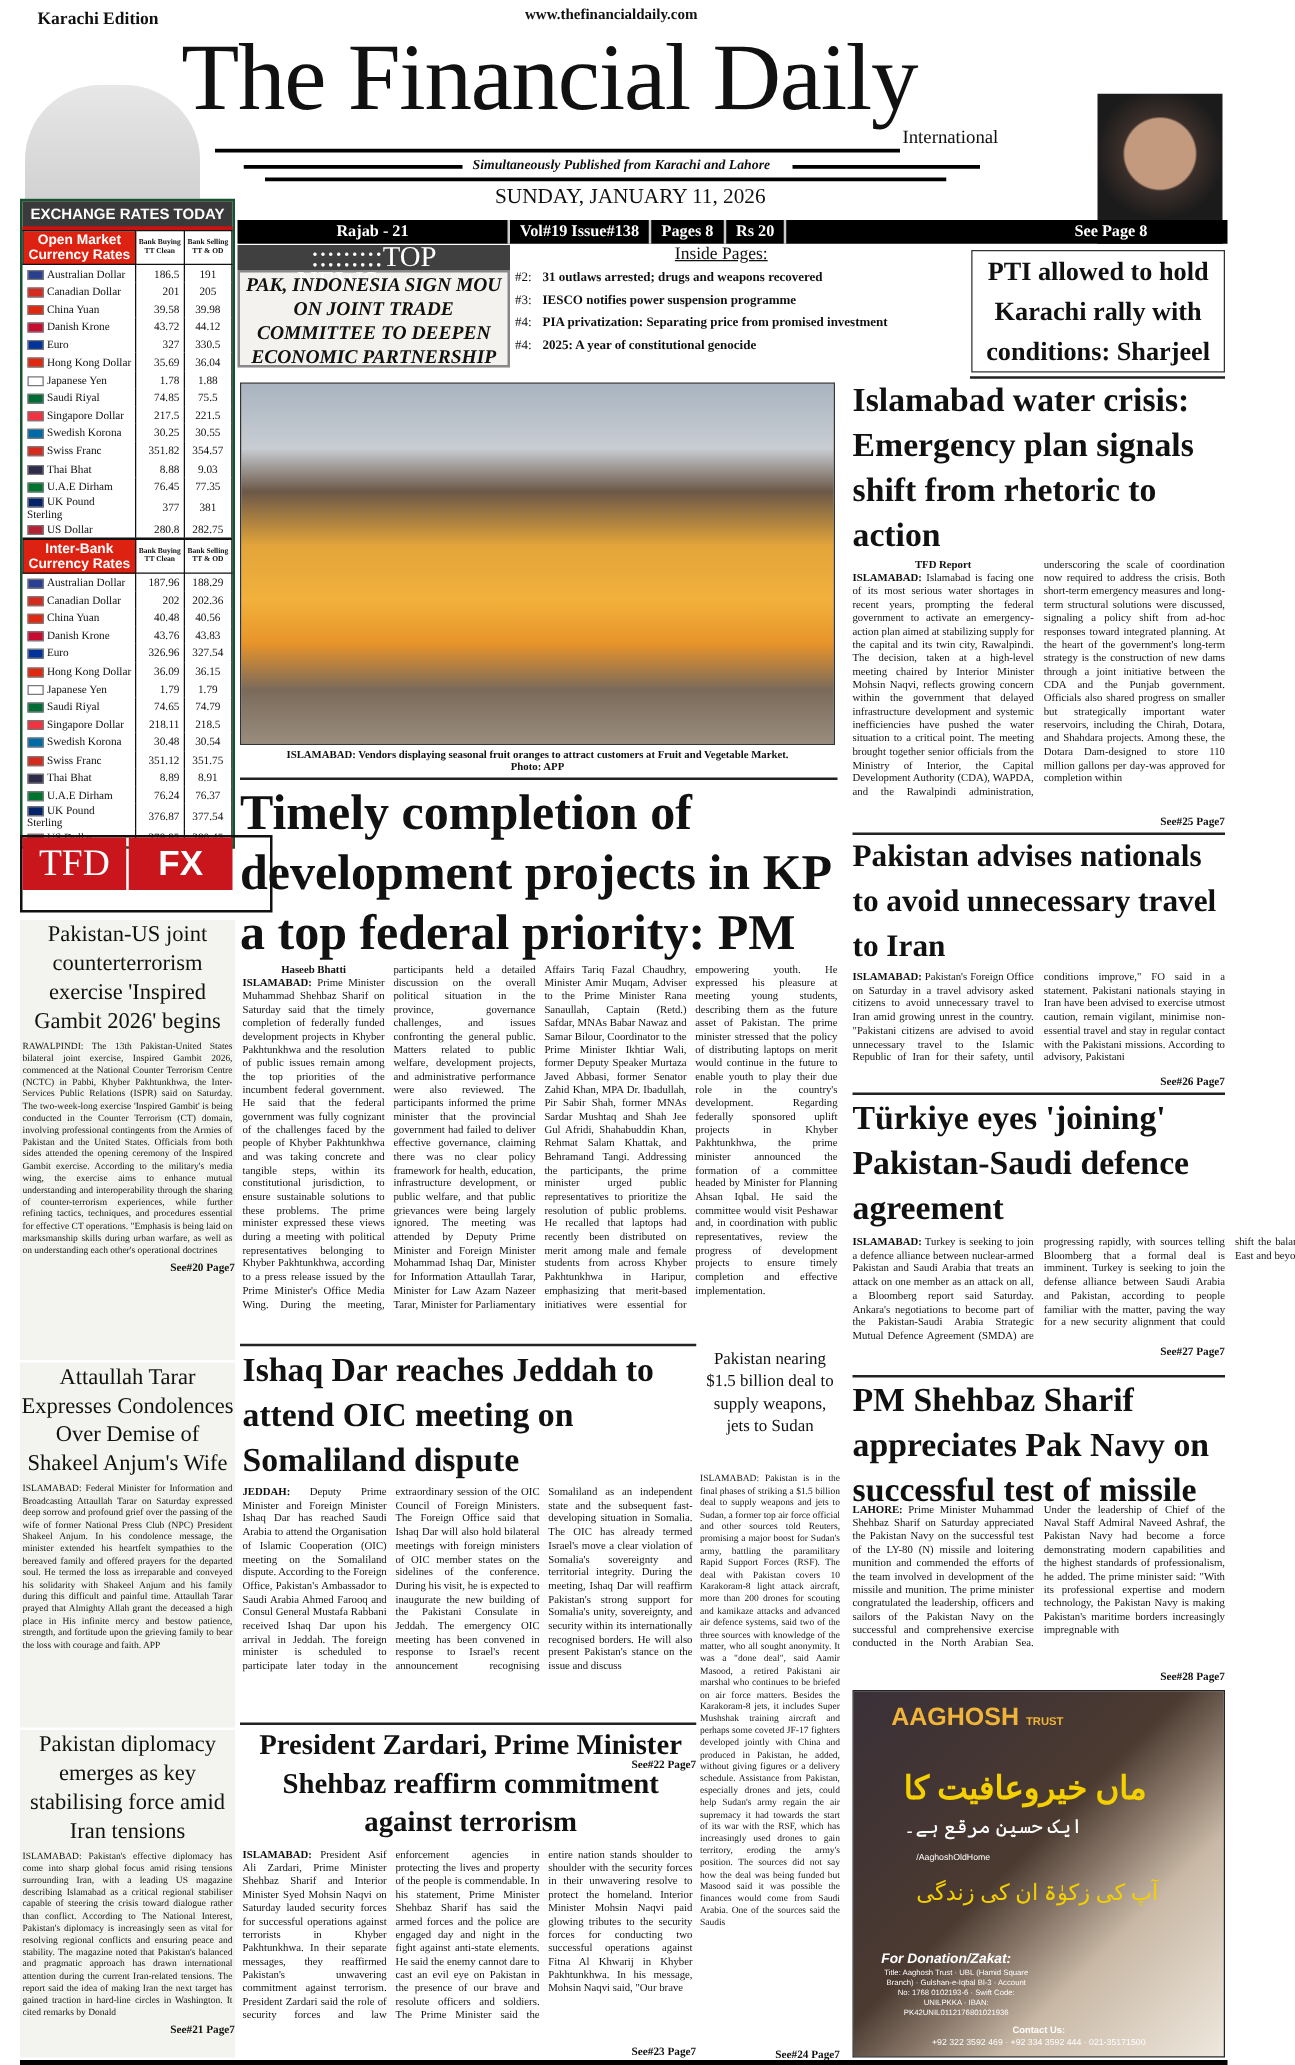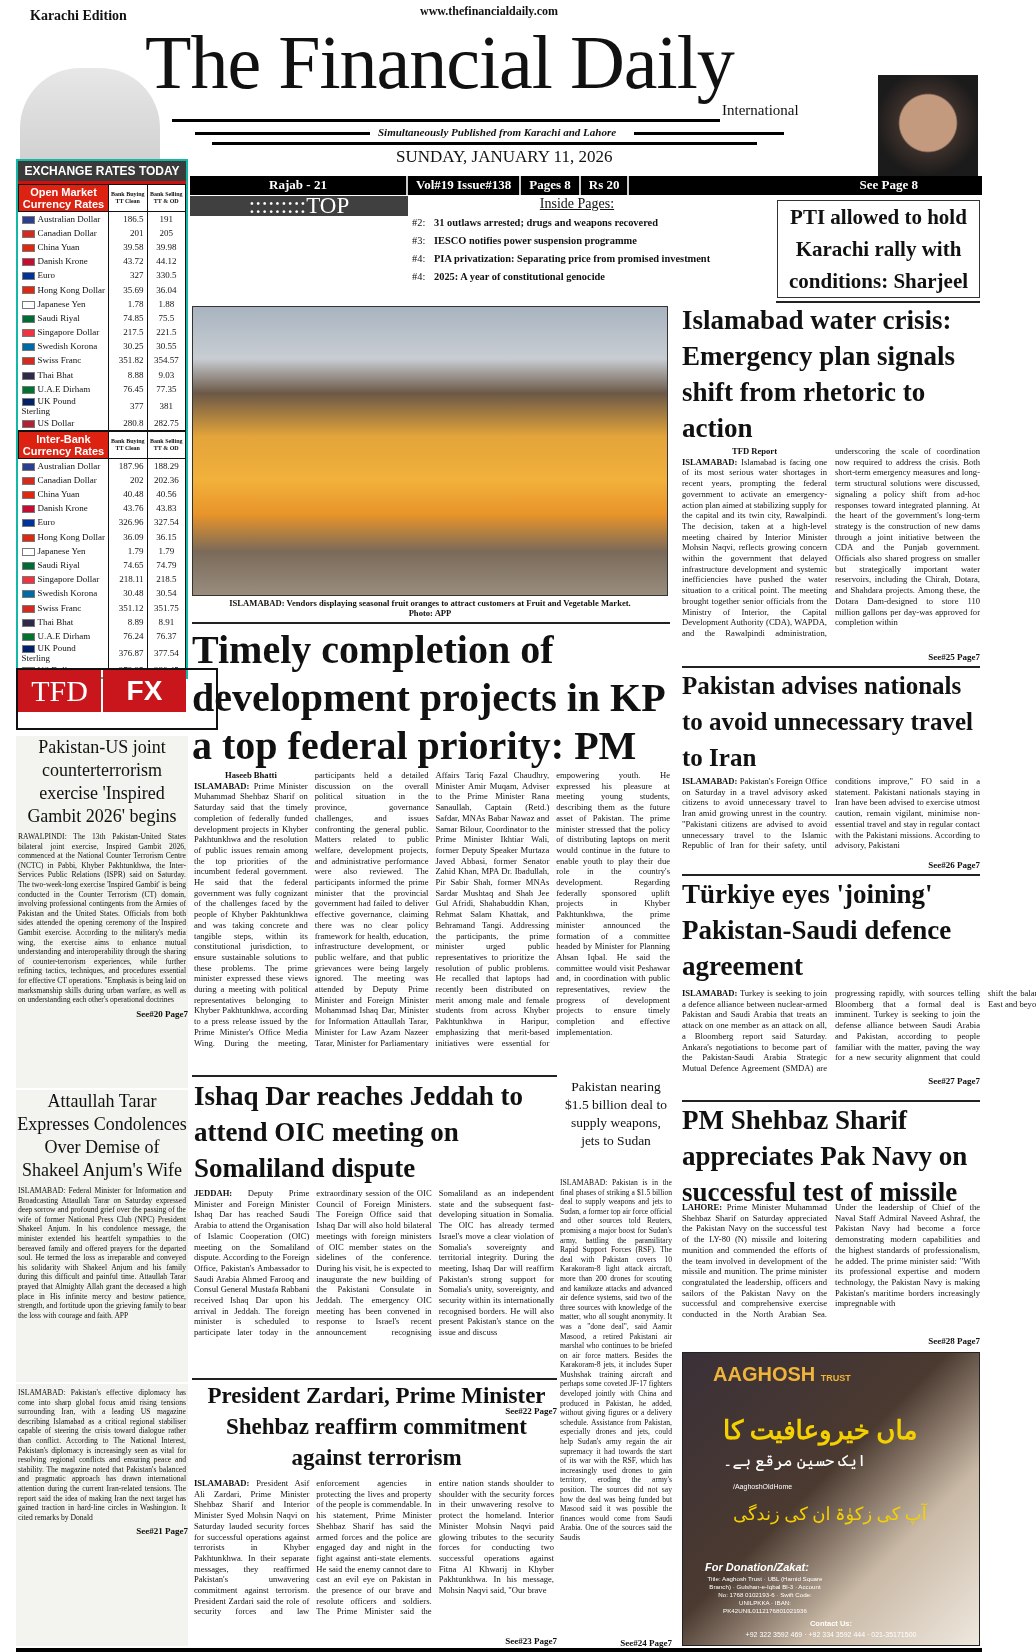--- a/index.html
+++ b/index.html
@@ -15,21 +15,21 @@
   .monument { left: 20px; top: 68px; width: 140px; height: 100px; background: linear-gradient(180deg, #ddd, #bbb); border-radius: 60px 60px 0 0; opacity: .7; }
   .portrait { left: 878px; top: 75px; width: 100px; height: 120px; background: radial-gradient(circle at 50% 40%, #c49a7e 0 32%, #3b2f2a 34%, #1b1b1b 60%); }
 
   
   .infobar { left: 190px; top: 176px; width: 792px; height: 19px; background: #000; color: #fff; font-weight: bold; font-size: 13px; display: flex; }
   .infobar span { padding: 1px 8px; border-right: 2px solid #ccc; }
   .infobar .rajab { width: 218px; text-align: center; }
   .infobar .seepage { border-right: none; margin-left: auto; margin-right: 56px; }
 
   
-  .fx { left: 16px; top: 159px; width: 172px; border: 2px solid #14b8a6; background: #fff; }
+  .fx { left: 16px; top: 159px; width: 172px; border: 2px solid #14532d; background: #fff; }
   .fx-head { background: #3a3a3a; color: #fff; font-family: "Liberation Sans", sans-serif; font-size: 12px; font-weight: bold; text-align: center; padding: 3px 0; border-bottom: 3px solid #c11; }
   .fx-table { width: 100%; border-collapse: collapse; font-size: 9px; }
   .fx-table th { font-size: 6px; border: 1px solid #111; padding: 1px; line-height: 7px; }
   .fx-table th.title { background: #d21; color: #fff; font-family: "Liberation Sans", sans-serif; font-size: 11px; line-height: 12px; font-weight: bold; width: 90px; }
   .fx-table td { padding: 0 3px; height: 14.2px; border-right: 1px solid #111; }
   .fx-table td.num { text-align: right; }
   .fx-table td.sell { text-align: center; }
   .flag { display: inline-block; width: 13px; height: 8px; margin-right: 3px; vertical-align: middle; border: 1px solid #777; }
   .digital { left: 16px; top: 668px; width: 202px; height: 62px; border: 2px solid #111; }
   .digital .tfd { position: absolute; left: 0; top: 0; width: 83px; height: 42px; background: #c8161c; color: #fff; font-size: 30px; text-align: center; line-height: 42px; }
@@ -290,26 +290,28 @@
 <div class="abs leftcol" style="top:736px;height:352px;">
   <div class="lhead">Pakistan-US joint counterterrorism exercise 'Inspired Gambit 2026' begins</div>
   <div class="lbody">RAWALPINDI: The 13th Pakistan-United States bilateral joint exercise, Inspired Gambit 2026, commenced at the National Counter Terrorism Centre (NCTC) in Pabbi, Khyber Pakhtunkhwa, the Inter-Services Public Relations (ISPR) said on Saturday. The two-week-long exercise 'Inspired Gambit' is being conducted in the Counter Terrorism (CT) domain, involving professional contingents from the Armies of Pakistan and the United States. Officials from both sides attended the opening ceremony of the Inspired Gambit exercise. According to the military's media wing, the exercise aims to enhance mutual understanding and interoperability through the sharing of counter-terrorism experiences, while further refining tactics, techniques, and procedures essential for effective CT operations. "Emphasis is being laid on marksmanship skills during urban warfare, as well as on understanding each other's operational doctrines</div>
   <div class="see">See#20 Page7</div>
 </div>
 <div class="abs leftcol" style="top:1090px;height:292px;">
   <div class="lhead">Attaullah Tarar Expresses Condolences Over Demise of Shakeel Anjum's Wife</div>
   <div class="lbody">ISLAMABAD: Federal Minister for Information and Broadcasting Attaullah Tarar on Saturday expressed deep sorrow and profound grief over the passing of the wife of former National Press Club (NPC) President Shakeel Anjum. In his condolence message, the minister extended his heartfelt sympathies to the bereaved family and offered prayers for the departed soul. He termed the loss as irreparable and conveyed his solidarity with Shakeel Anjum and his family during this difficult and painful time. Attaullah Tarar prayed that Almighty Allah grant the deceased a high place in His infinite mercy and bestow patience, strength, and fortitude upon the grieving family to bear the loss with courage and faith. APP</div>
 </div>
 <div class="abs leftcol" style="top:1384px;height:262px;">
+  <div class="lhead">Pakistan diplomacy emerges as key stabilising force amid Iran tensions</div>
   <div class="lbody">ISLAMABAD: Pakistan's effective diplomacy has come into sharp global focus amid rising tensions surrounding Iran, with a leading US magazine describing Islamabad as a critical regional stabiliser capable of steering the crisis toward dialogue rather than conflict. According to The National Interest, Pakistan's diplomacy is increasingly seen as vital for resolving regional conflicts and ensuring peace and stability. The magazine noted that Pakistan's balanced and pragmatic approach has drawn international attention during the current Iran-related tensions. The report said the idea of making Iran the next target has gained traction in hard-line circles in Washington. It cited remarks by Donald</div>
   <div class="see">See#21 Page7</div>
 </div>
 
 <div class="abs topnews">
   <div class="topnews-label">:::::::::TOP NEWS:::::::::</div>
+  <div class="topnews-body">PAK, INDONESIA SIGN MOU ON JOINT TRADE COMMITTEE TO DEEPEN ECONOMIC PARTNERSHIP</div>
 </div>
 <div class="abs inside">
   <h3>Inside Pages:</h3>
   <ul>
     <li><b>#2:</b><span>31 outlaws arrested; drugs and weapons recovered</span></li>
     <li><b>#3:</b><span>IESCO notifies power suspension programme</span></li>
     <li><b>#4:</b><span>PIA privatization: Separating price from promised investment</span></li>
     <li><b>#4:</b><span>2025: A year of constitutional genocide</span></li>
   </ul>
 </div>

